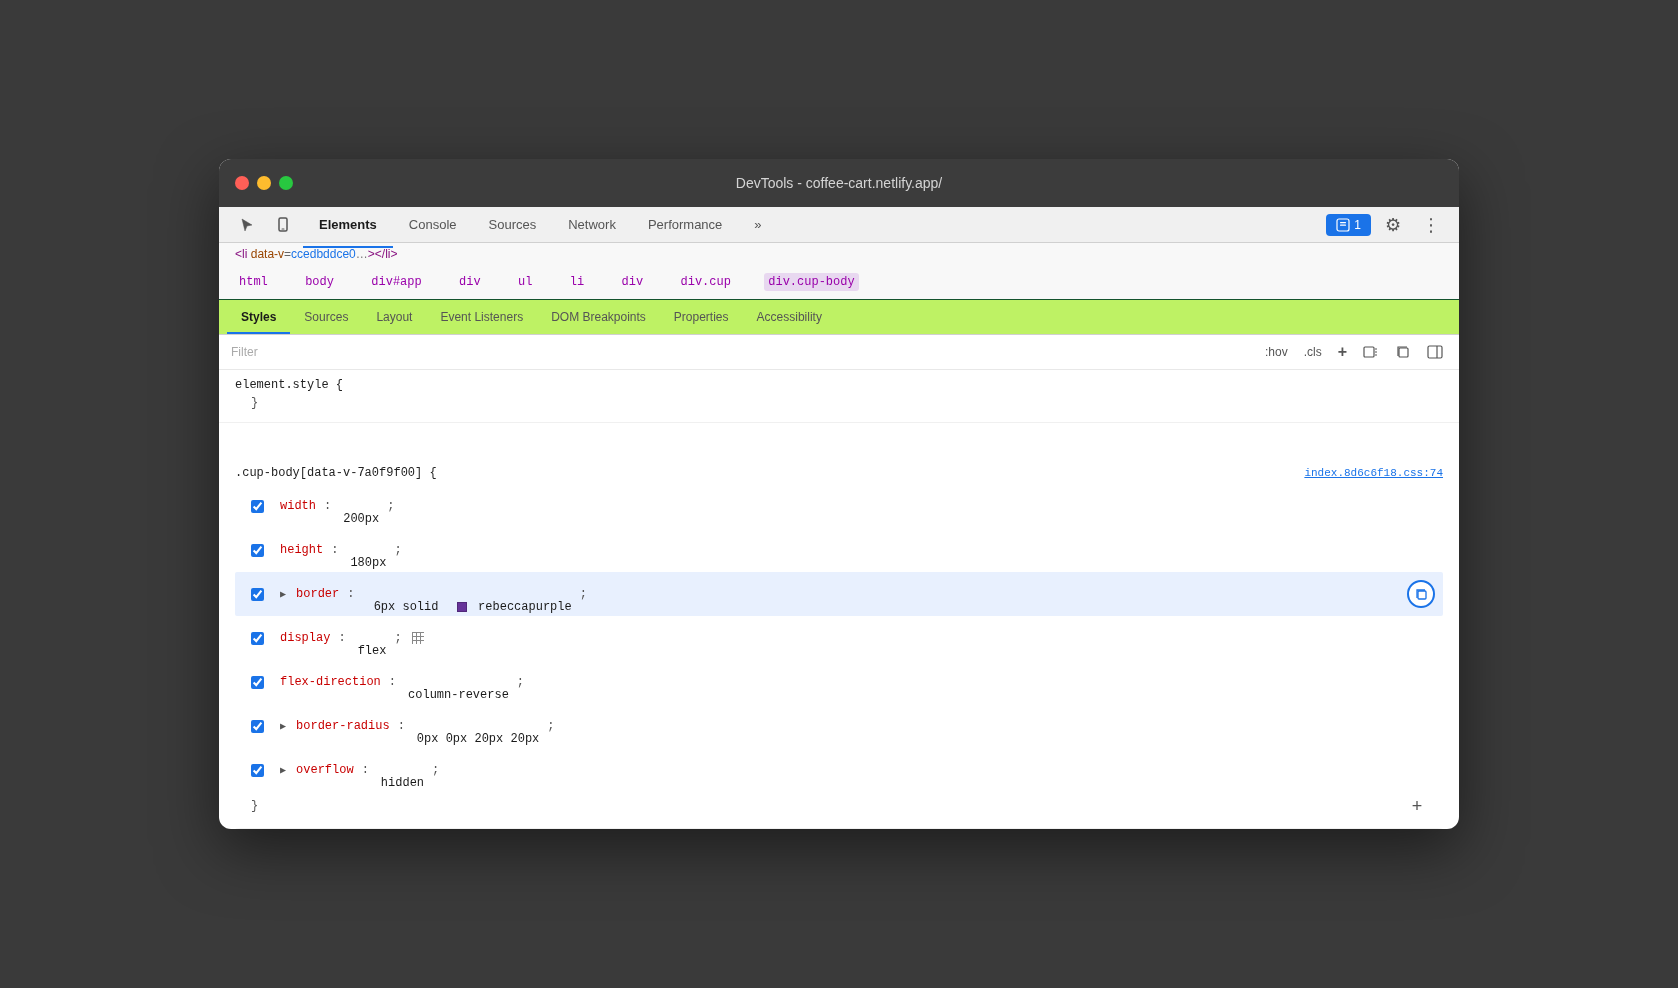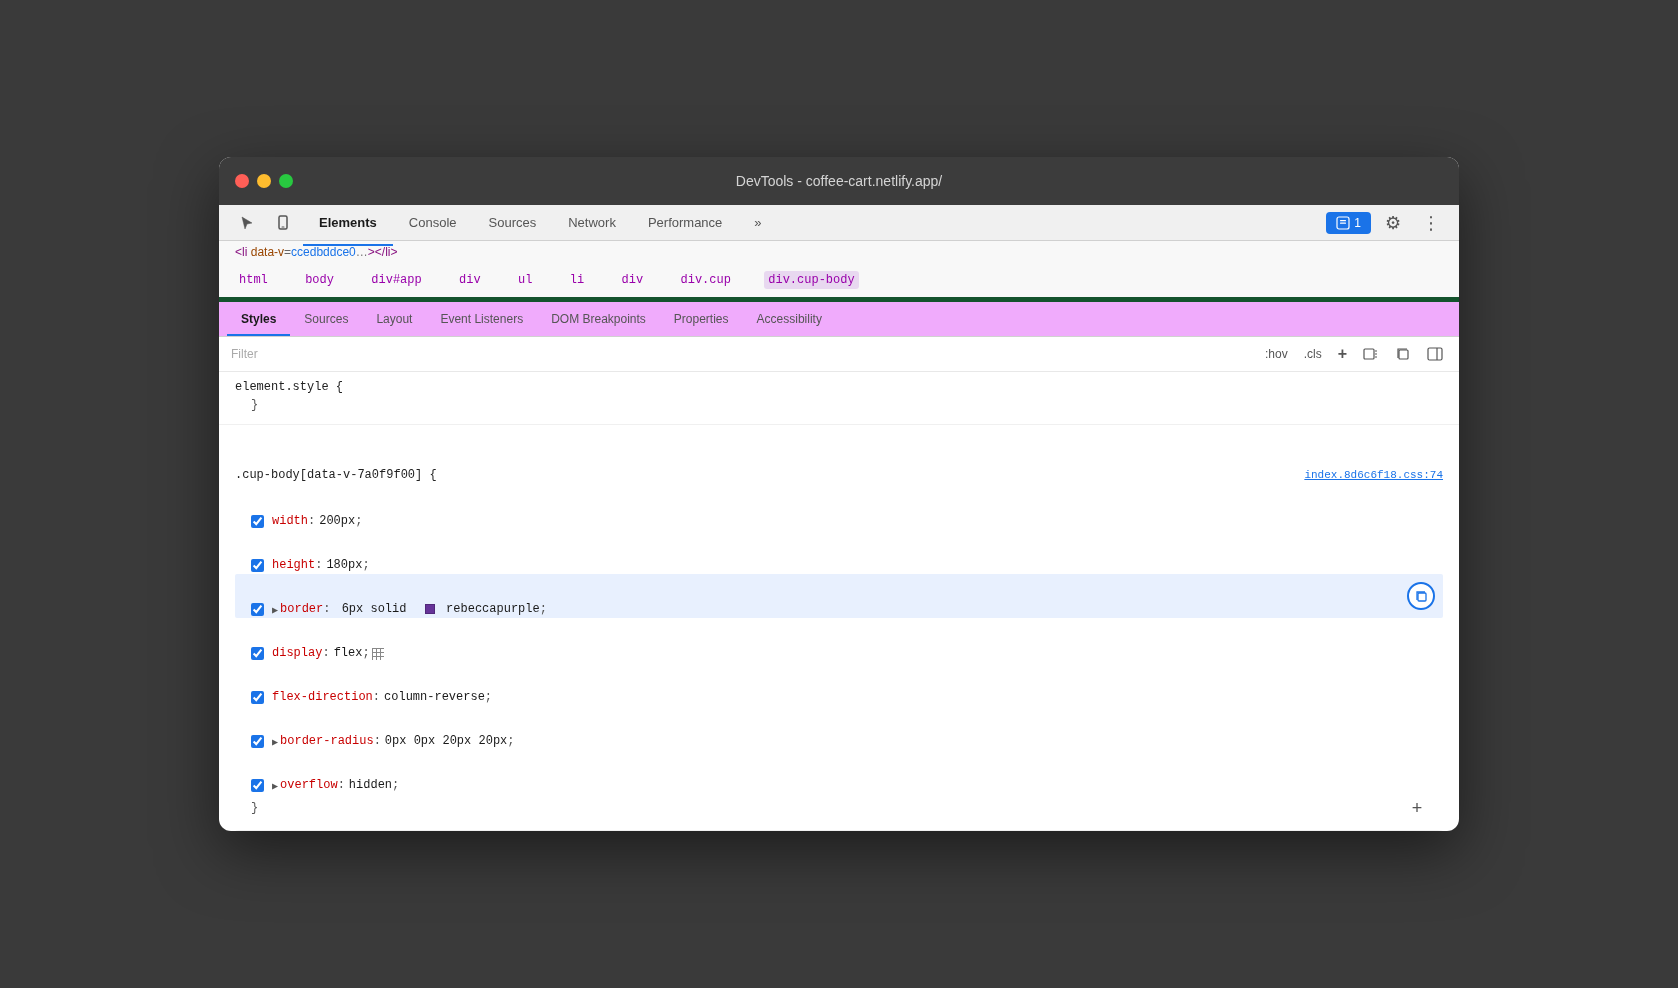--- a/index.html
+++ b/index.html
@@ -127,21 +127,21 @@
       cursor: pointer;
       display: flex;
       align-items: center;
       justify-content: center;
       color: #555;
       font-size: 18px;
     }
     
     .element-path {
       background: #f8f8f8;
-      border-bottom: 5px solid #14532d;
+      border-bottom: 1px solid #14532d;
       padding: 8px 16px;
       display: flex;
       align-items: center;
       gap: 12px;
       flex-wrap: wrap;
     }
     .path-item {
       font-size: 12px;
       font-family: 'Menlo', 'Courier New', monospace;
       color: #9900aa;
@@ -153,21 +153,21 @@
       background: #e8d8f0;
       color: #9900aa;
     }
     .path-separator {
       color: #999;
       font-size: 12px;
       margin: 0 1px;
     }
     
     .tabs-row {
-      background: #f0abfc;
+      background: #bef264;
       border-bottom: 1px solid #d0d0d0;
       display: flex;
       align-items: center;
       padding: 0 8px;
     }
     .style-tab {
       padding: 10px 14px;
       font-size: 12px;
       color: #555;
       cursor: pointer;
@@ -251,24 +251,25 @@
       cursor: pointer;
       font-size: 11px;
     }
     .css-selector {
       color: #222;
       font-weight: 500;
     }
     .css-brace { color: #555; }
     .css-property-row {
       display: flex;
-      align-items: flex-end;
+      align-items: center;
       padding: 2px 0 2px 16px;
       border-radius: 2px;
       position: relative;
+      gap: 8px;
     }
     .css-property-row.highlighted {
       background: #e8f0fe;
     }
     .css-checkbox {
       width: 13px;
       height: 13px;
       margin-right: 8px;
       cursor: pointer;
       accent-color: #1a73e8;

